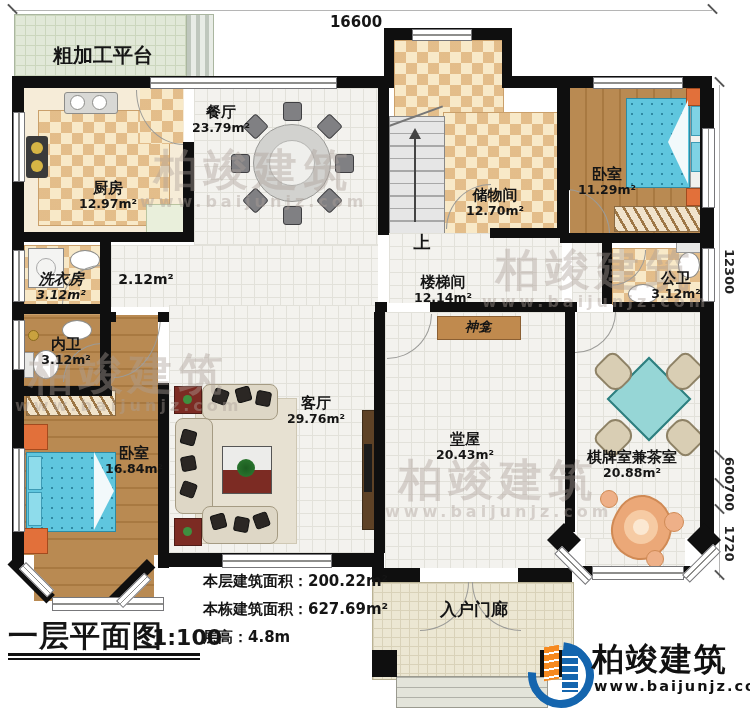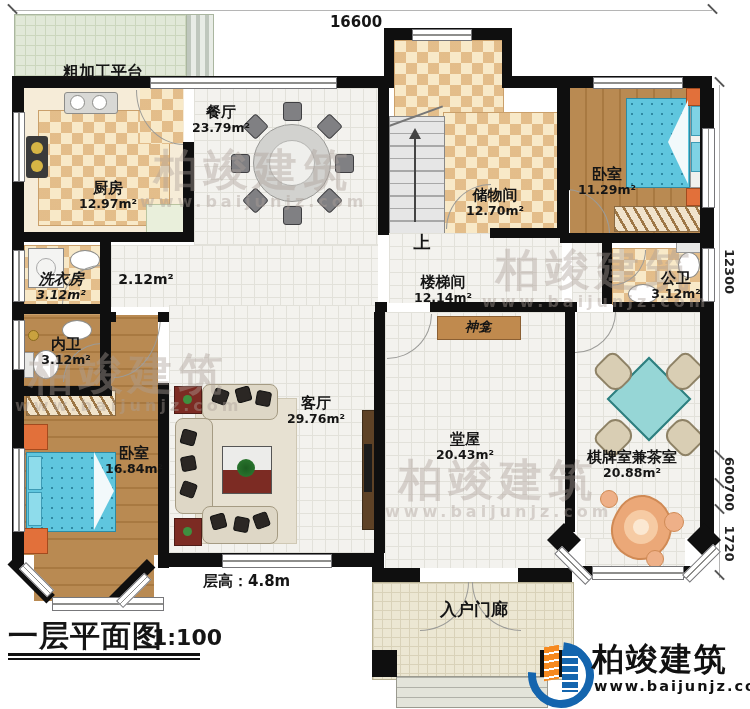--- a/index.html
+++ b/index.html
@@ -259,21 +259,21 @@
   <div class="wm" style="left:482px;top:248px;">
     <div class="wm1">柏竣建筑</div>
     <div class="wm2">www.baijunjz.com</div>
   </div>
   <div class="wm" style="left:385px;top:458px;">
     <div class="wm1">柏竣建筑</div>
     <div class="wm2">www.baijunjz.com</div>
   </div>
 
   <div class="rl" style="left:103px;top:44px;">
-    <div class="rn" style="font-size:16px;margin-top:19px;">粗加工平台</div>
+    <div class="rn" style="font-size:20px;">粗加工平台</div>
   </div>
   <div class="rl" style="left:108px;top:180px;">
     <div class="rn">厨房</div>
     <div class="ra">12.97m²</div>
   </div>
   <div class="rl" style="left:221px;top:104px;">
     <div class="rn">餐厅</div>
     <div class="ra">23.79m²</div>
   </div>
   <div class="rl" style="left:495px;top:187px;">
@@ -328,20 +328,22 @@
   <div class="rl" style="left:422px;top:233px;">
     <div class="rn" style="font-size:17px;">上</div>
   </div>
 
   <div class="abs" style="left:8px;top:616px;font-size:30px;font-weight:800;letter-spacing:1px;z-index:55;white-space:nowrap;">一层平面图</div>
   <div class="abs" style="left:152px;top:625px;font-size:22px;font-weight:700;z-index:55;">1:100</div>
   <div class="abs" style="left:8px;top:653px;width:192px;height:2.5px;background:#111;z-index:55;"></div>
   <div class="abs" style="left:8px;top:658px;width:192px;height:2px;background:#111;z-index:55;"></div>
 
   <div class="abs stats" style="left:203px;top:572px;z-index:55;">
+    <div>本层建筑面积：200.22m²</div>
+    <div>本栋建筑面积：627.69m²</div>
     <div>层高：4.8m</div>
   </div>
 
   <div class="abs" style="left:528px;top:636px;width:62px;height:64px;z-index:60;">
     <div class="abs" style="left:0;top:6px;width:50px;height:50px;border:8px solid #1465ae;border-top-color:transparent;border-radius:50%;transform:rotate(-40deg);"></div>
     <div class="abs" style="left:16px;top:10px;width:15px;height:34px;background:repeating-linear-gradient(180deg,#f6891f 0 6px,#ffffff 6px 8px);transform:skewY(-10deg);"></div>
     <div class="abs" style="left:34px;top:14px;width:16px;height:42px;background:repeating-linear-gradient(180deg,#1465ae 0 6px,#ffffff 6px 8px);"></div>
   </div>
   <div class="abs" style="left:592px;top:638px;font-size:32px;font-weight:900;letter-spacing:2px;color:#111;z-index:60;white-space:nowrap;">柏竣建筑</div>
   <div class="abs" style="left:594px;top:678px;font-size:14.5px;font-weight:700;letter-spacing:2px;color:#111;z-index:60;white-space:nowrap;">www.baijunjz.com</div>

